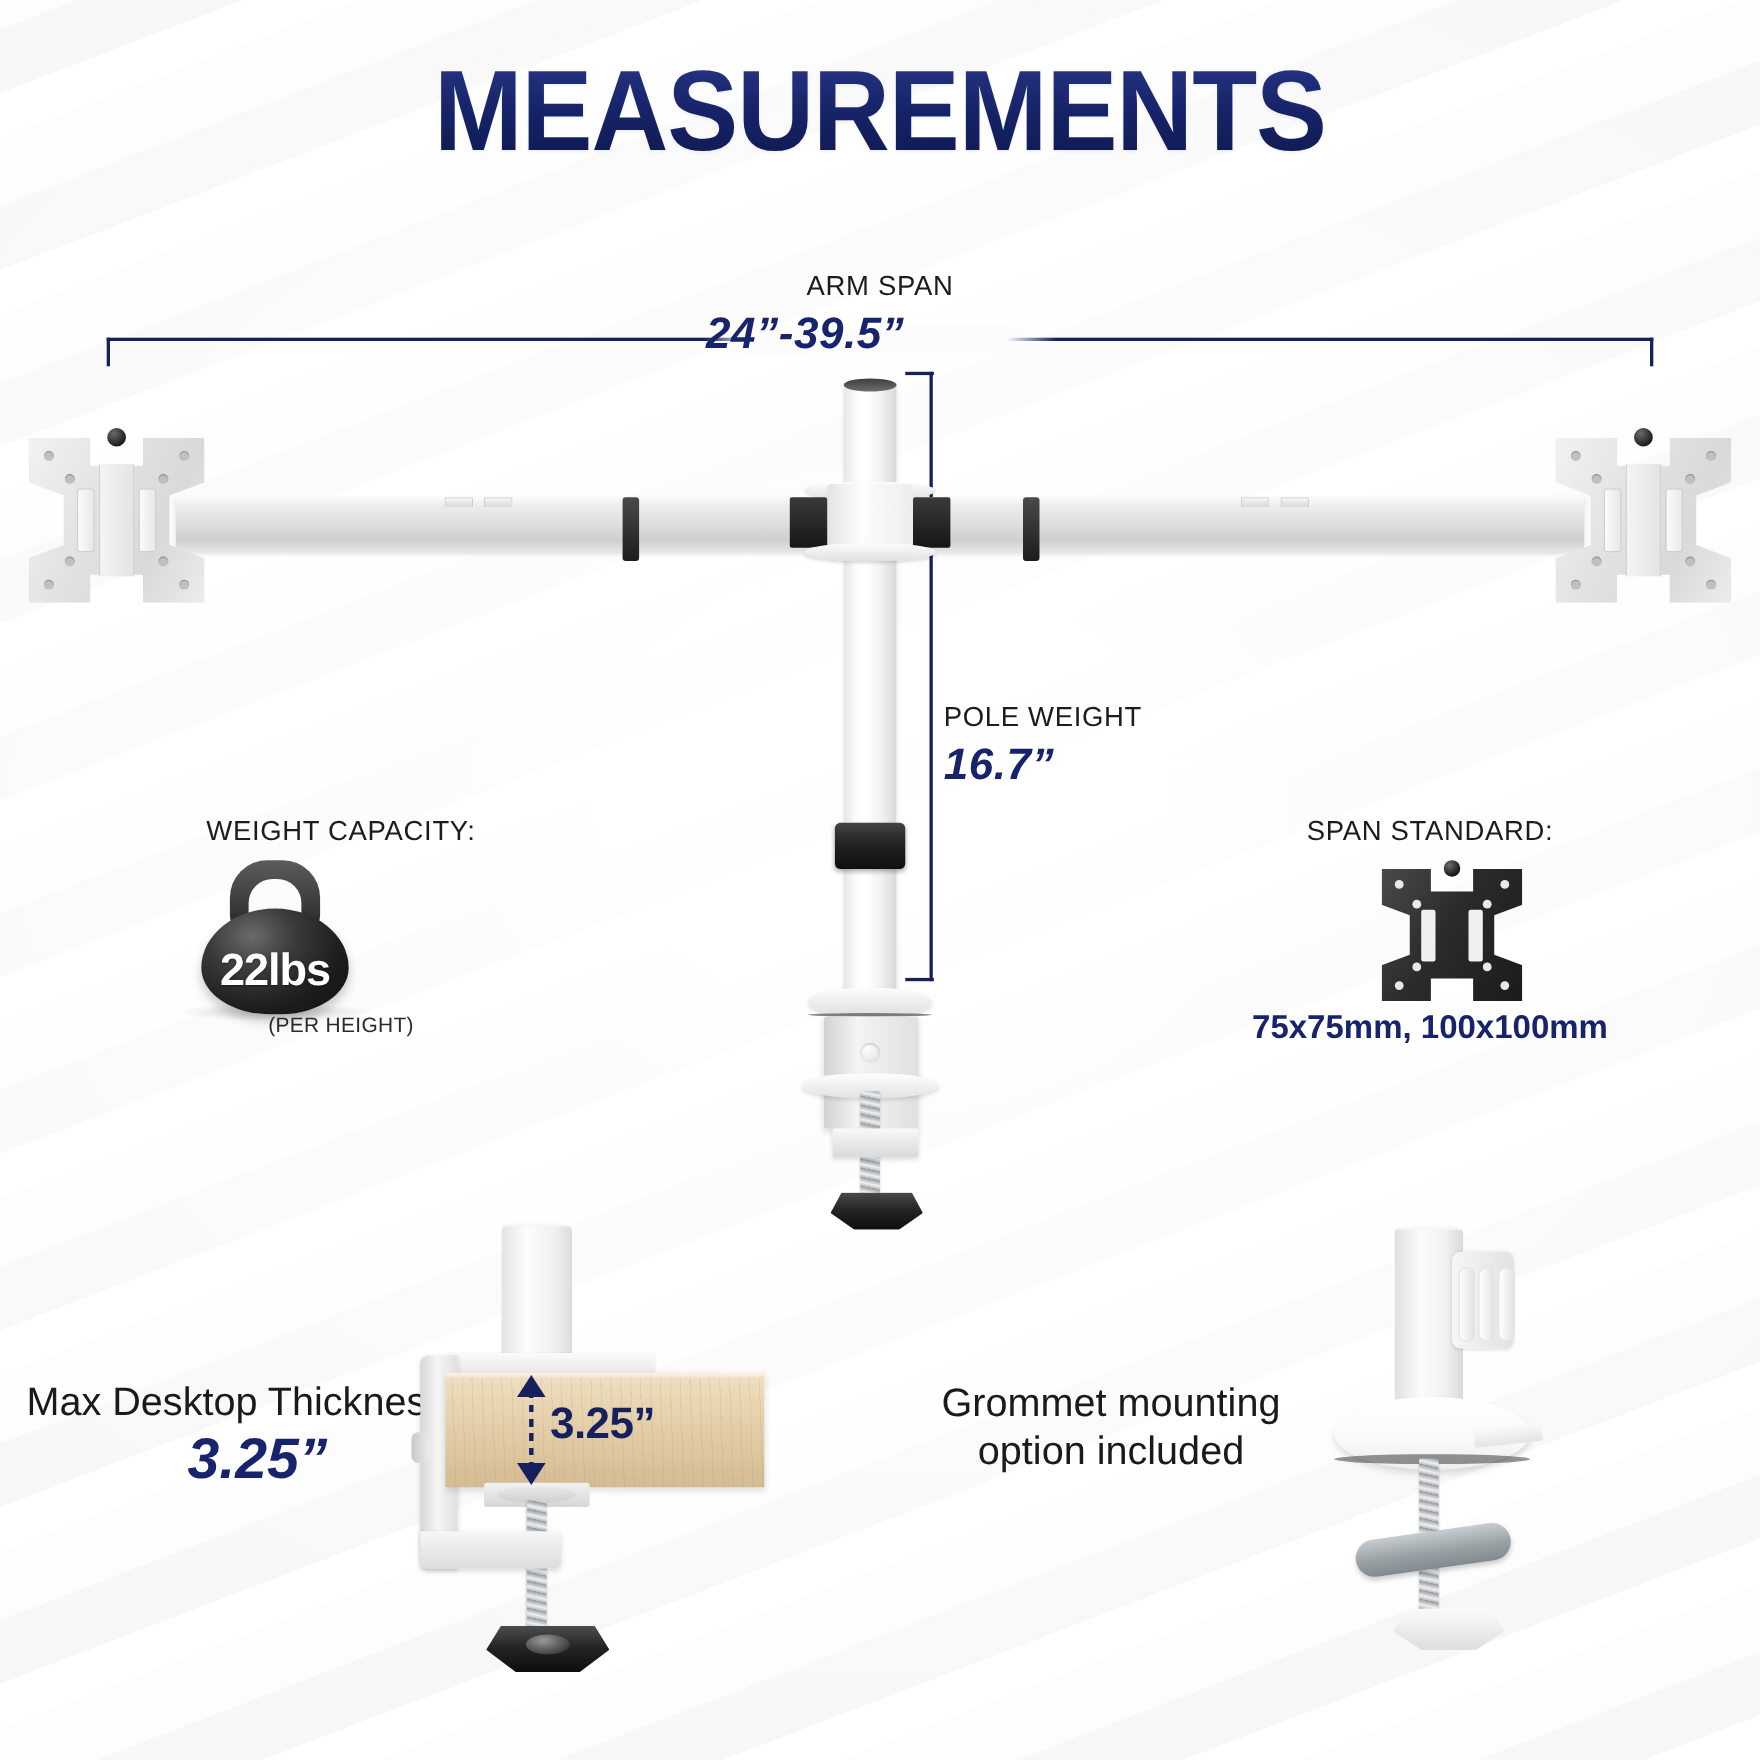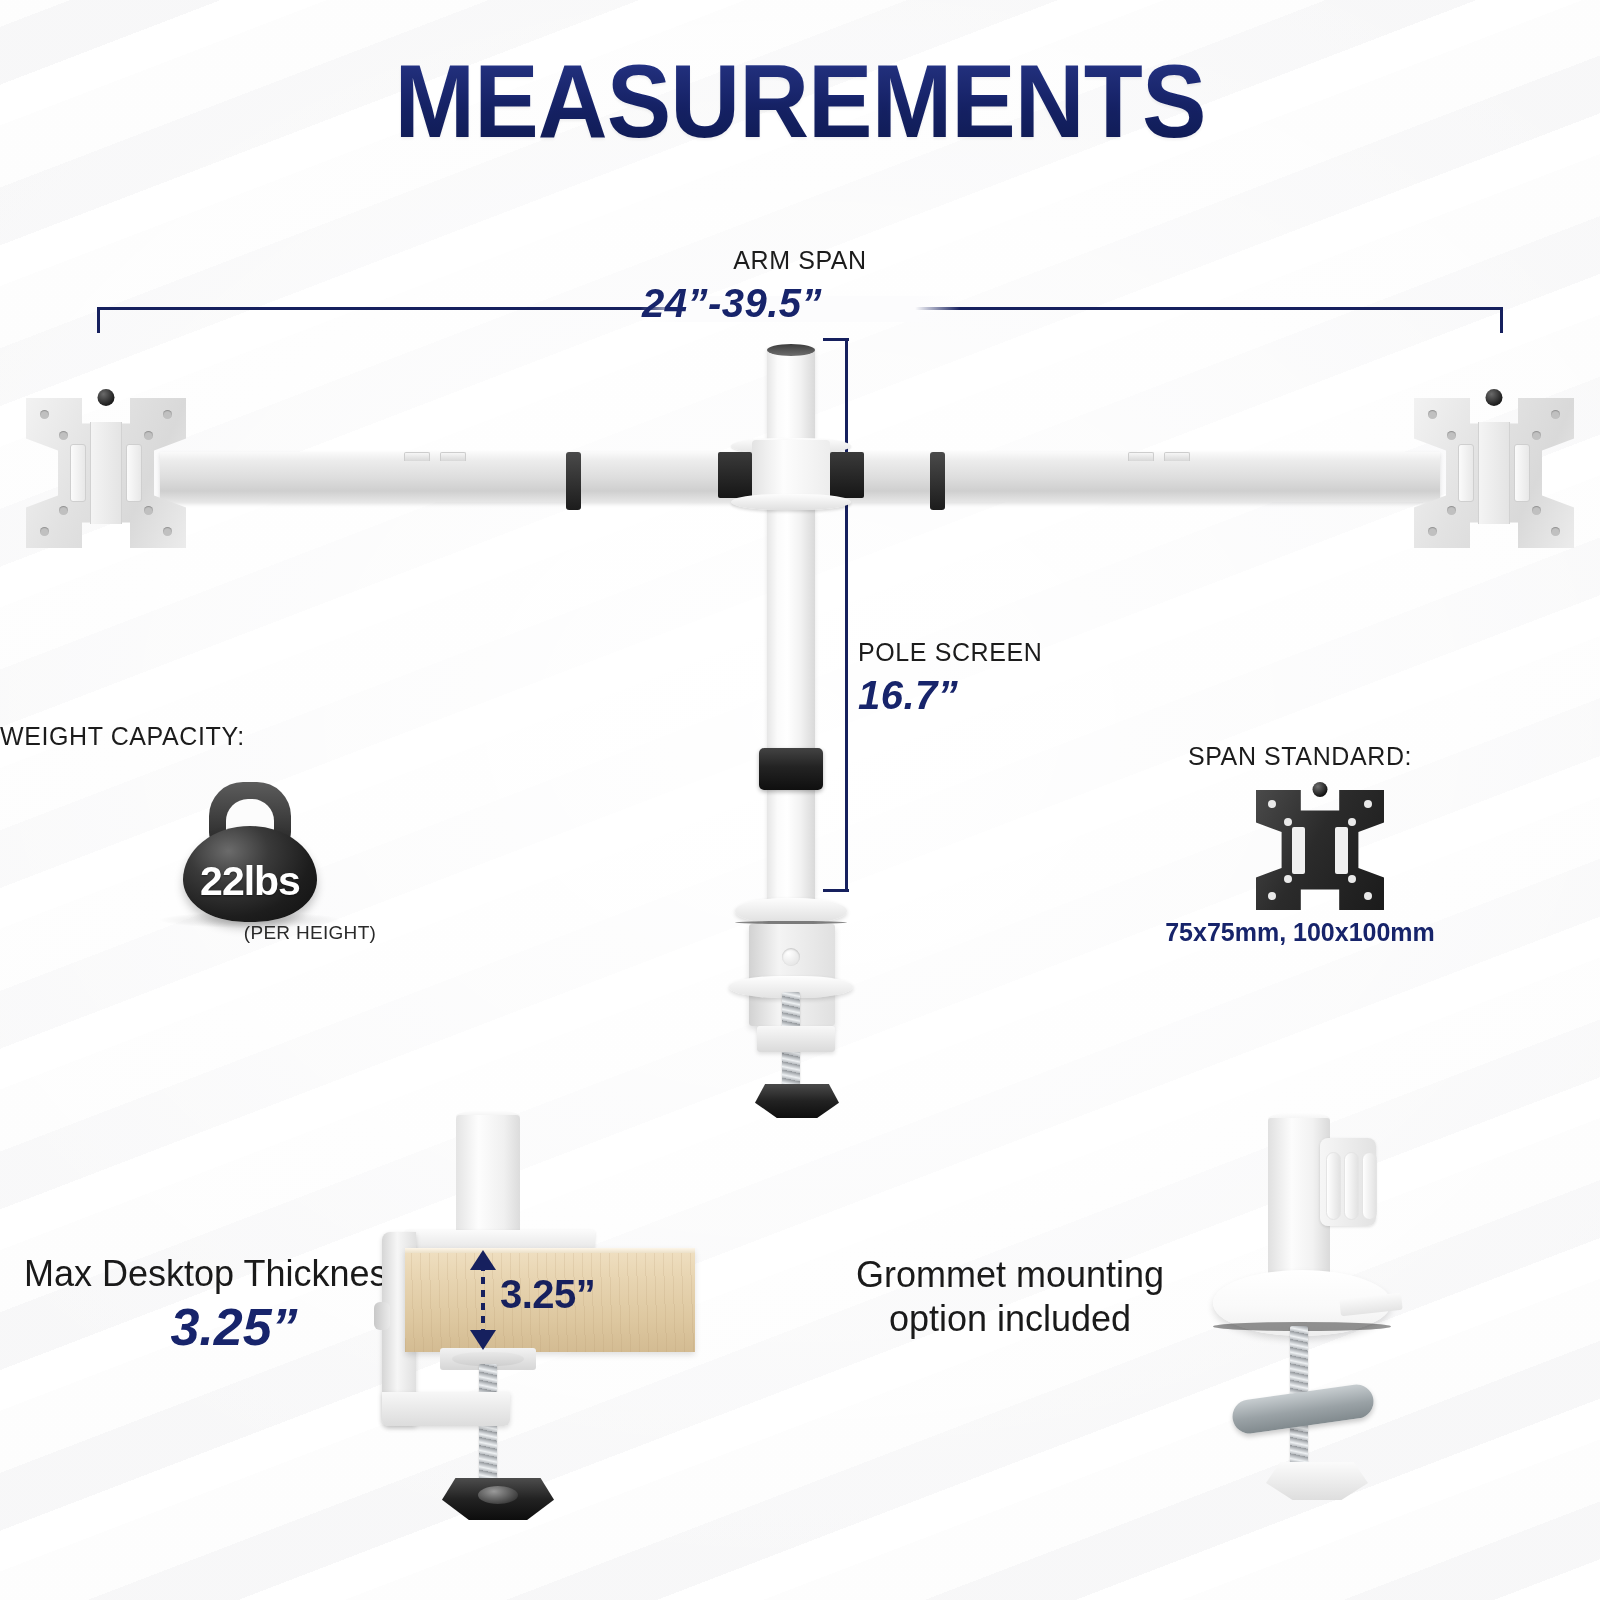--- a/index.html
+++ b/index.html
@@ -48,21 +48,21 @@
   
   .lbl-caps {
     font-size:25px; color:#1c1c1c; letter-spacing:.6px;
     font-weight:400; white-space:nowrap;
   }
   .val-italic {
     font-size:40px; color:#17246b; font-weight:bold;
     font-style:italic; white-space:nowrap; letter-spacing:.5px;
   }
   .val-bold {
-    font-size:25px; color:#17246b; font-weight:bold; white-space:nowrap;
+    font-size:30px; color:#17246b; font-weight:bold; white-space:nowrap;
   }
   .lbl-mixed {
     font-size:36px; color:#1a1a1a; font-weight:400; white-space:nowrap;
   }
 
   
   #armspan-label { position:absolute; top:246px; left:0; width:1600px; text-align:center; }
   #armspan-value { position:absolute; top:281px; left:0; width:1464px; text-align:center; z-index:5; }
   #armspan-value span {
     background:rgba(255,255,255,.0);
@@ -228,21 +228,21 @@
   }
   #clamp-knob {
     position:absolute; left:755px; top:1084px; width:84px; height:34px;
     background:linear-gradient(180deg,#4a4a4a 0%,#222222 50%,#0e0e0e 100%);
     -webkit-clip-path:polygon(12% 0%, 88% 0%, 100% 55%, 74% 100%, 26% 100%, 0% 55%);
     clip-path:polygon(12% 0%, 88% 0%, 100% 55%, 74% 100%, 26% 100%, 0% 55%);
     box-shadow:0 3px 6px rgba(0,0,0,.3);
   }
 
   
-  #weight-label { position:absolute; top:722px; left:0; width:620px; }
+  #weight-label { position:absolute; top:742px; left:0; width:620px; text-align:center; }
   #kettlebell { position:absolute; left:175px; top:782px; width:150px; height:140px; }
   #kb-ball {
     position:absolute; left:8px; top:44px; width:134px; height:96px;
     border-radius:50% 50% 46% 46% / 56% 56% 44% 44%;
     background:radial-gradient(ellipse at 34% 26%, #6b6b6b 0%, #3a3a3a 32%, #1d1d1d 66%, #101010 100%);
     box-shadow:0 6px 10px rgba(0,0,0,.22);
   }
   #kb-handle-outer {
     position:absolute; left:34px; top:0px; width:82px; height:68px;
     border-radius:34px 34px 18px 18px;
@@ -475,21 +475,21 @@
 <div id="armspan-label">
   <span class="lbl-caps">ARM SPAN</span>
 </div>
 <div id="armspan-value">
   <span class="val-italic">24”-39.5”</span>
 </div>
 
 <div id="poleh-line"></div>
 <div id="poleh-tick-t"></div>
 <div id="poleh-tick-b"></div>
-<div id="poleh-label" class="lbl-caps">POLE SCREEN</div>
+<div id="poleh-label" class="lbl-caps">POLE WEIGHT</div>
 <div id="poleh-value" class="val-italic">16.7”</div>
 
 <div class="layer">
 
   <div class="arm-bar" style="left:160px; top:452px; width:620px;"></div>
   <div class="arm-tab" style="left:404px; top:452px;"></div>
   <div class="arm-tab" style="left:440px; top:452px;"></div>
   <div class="arm-notch" style="left:566px; top:452px;"></div>
 
   <div class="arm-bar" style="left:820px; top:452px; width:620px;"></div>

